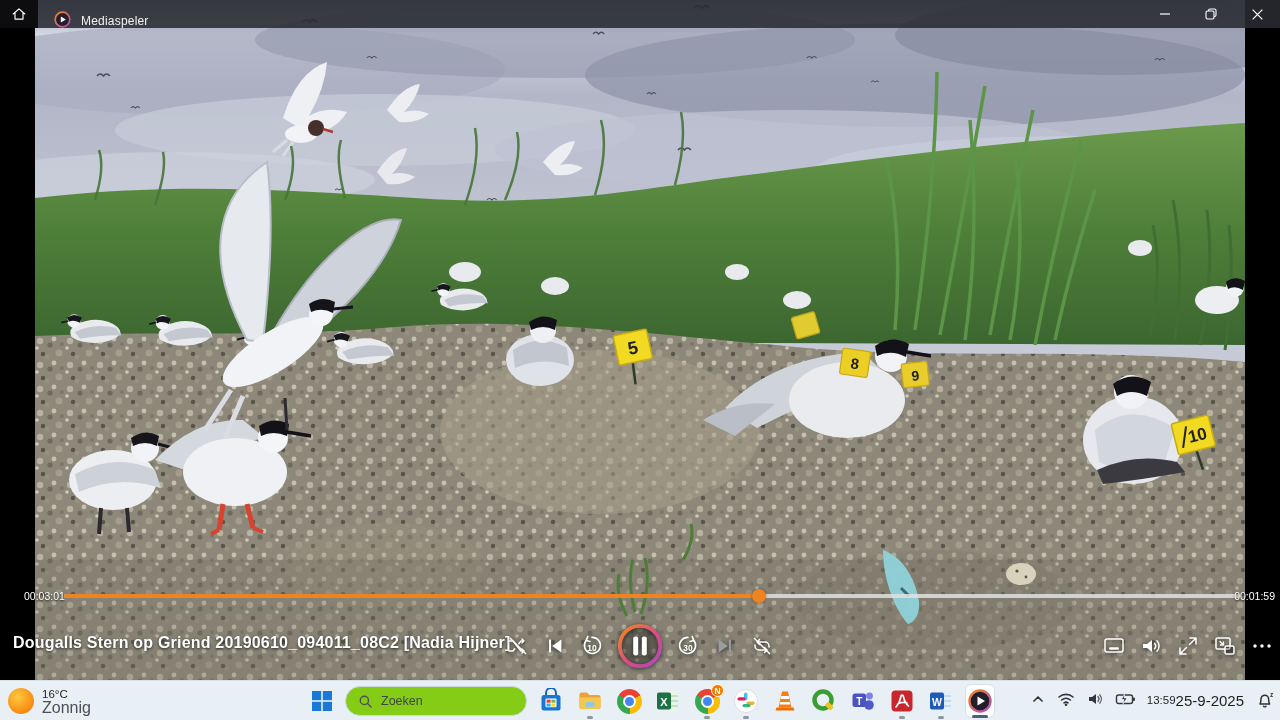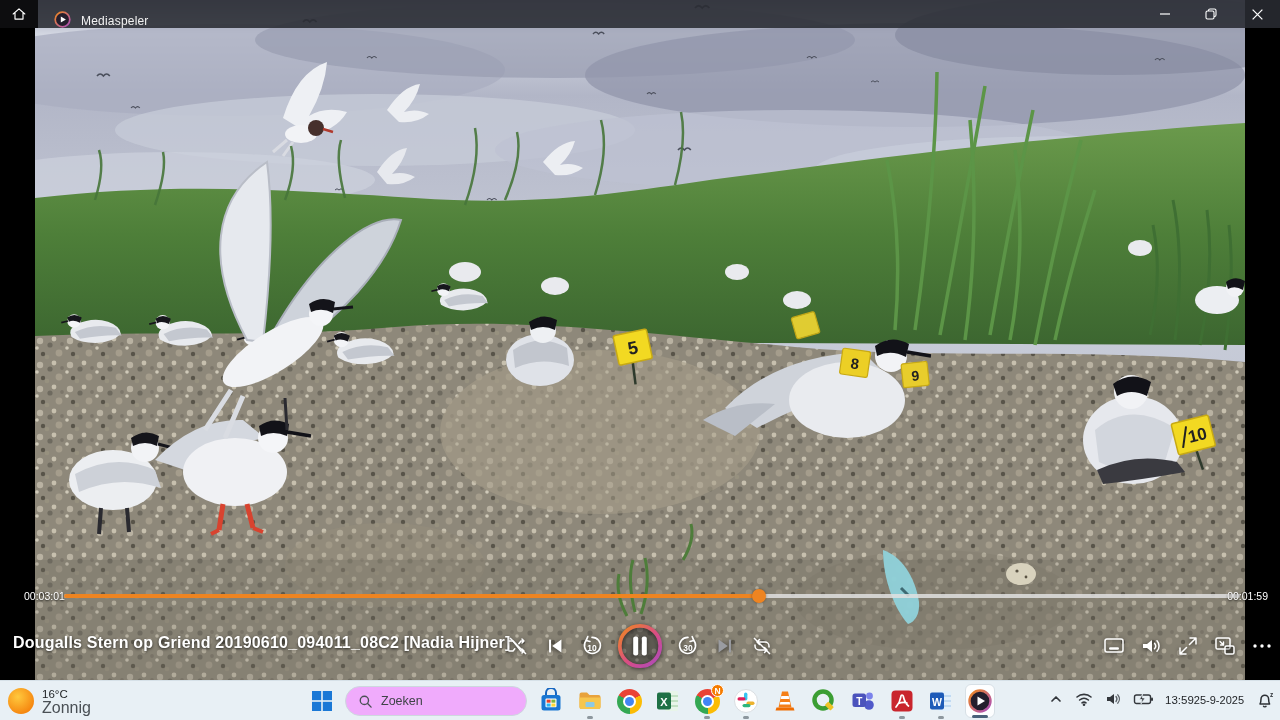--- a/index.html
+++ b/index.html
@@ -18,21 +18,21 @@
   .home-btn { width:38px; height:28px; background:#0d0d0f; display:flex; align-items:center; justify-content:center; }
   .tb-applogo { margin-left:16px; width:17px; height:17px; }
   .tb-title { margin-left:10px; color:#f2f2f2; font-size:12px; letter-spacing:.2px; }
   .win-btns { margin-left:auto; display:flex; height:28px; }
   .win-btn { width:46px; height:28px; display:flex; align-items:center; justify-content:center; color:#fff; }
 
   
   .timeline { position:absolute; left:0; right:0; top:586px; height:20px; z-index:25; }
   .time-label { position:absolute; top:4px; color:#fff; font-size:10.5px; text-shadow:0 1px 2px rgba(0,0,0,.8); }
   .time-left { left:24px; }
-  .time-right { right:12px; }
+  .time-right { right:5px; }
   .track { position:absolute; left:64px; right:40px; top:8px; height:4px; border-radius:2px;
            background:rgba(225,225,225,.85); }
   .played { position:absolute; left:0; top:0; height:4px; border-radius:2px; background:#EE8421; width:59%; }
   .handle { position:absolute; top:50%; left:59%; width:14px; height:14px; margin:-7px 0 0 -7px;
             border-radius:50%; background:#EE8421; box-shadow:0 0 3px rgba(0,0,0,.4); }
 
   
   .controlbar { position:absolute; left:0; right:0; top:616px; height:60px; z-index:25; }
   .media-title { position:absolute; left:13px; top:18px; color:#fff; font-size:16px; font-weight:700;
                  text-shadow:0 1px 3px rgba(0,0,0,.75); letter-spacing:.2px; }
@@ -46,40 +46,40 @@
   
   .taskbar { position:absolute; left:0; bottom:0; width:1280px; height:40px; background:#e8f0f5;
              border-top:1px solid #d6e1e8; z-index:40;padding-left:36px; }
   .weather { position:absolute; left:8px; top:0; height:40px; display:flex; align-items:center; gap:8px; }
   .sun { width:26px; height:26px; border-radius:50%; background:radial-gradient(circle at 38% 34%, #ffc93e, #f68a12 70%, #ef7800); }
   .weather-text { display:flex; flex-direction:column; line-height:13px; }
   .weather-temp { font-size:11.5px; color:#1c1f22; }
   .weather-cond { font-size:16px; color:#4a5055; }
   .tb-center { position:absolute; left:308px; top:0; height:40px; display:flex; align-items:center; gap:9px; }
   .start-btn { width:28px; height:28px; display:flex; align-items:center; justify-content:center; }
-  .search-pill { width:182px; height:30px; border-radius:15px; background:#f0abfc; border:1px solid #cdd8de;
+  .search-pill { width:182px; height:30px; border-radius:15px; background:#84cc16; border:1px solid #cdd8de;
                  display:flex; align-items:center; gap:8px; padding:0 12px; }
   .search-pill span { font-size:12.5px; color:#3e4347; }
   .tb-app { position:relative; width:30px; height:40px; display:flex; align-items:center; justify-content:center; }
   .tb-app .dash { position:absolute; bottom:2px; left:50%; transform:translateX(-50%);
                   width:6px; height:3px; border-radius:2px; background:#8d979e; }
   .tb-app.active-app { background:#fdfeff; border:1px solid #d7e0e6; border-radius:6px; height:34px; align-self:center; }
   .tb-app.active-app .dash { width:16px; background:#49617a; bottom:-1px; }
   .appicon { width:26px; height:26px; }
   .chrome-ball { width:25px; height:25px; border-radius:50%; position:relative;
     background:conic-gradient(from -60deg, #ea4335 0deg 120deg, #fbbc05 120deg 240deg, #34a853 240deg 360deg); }
   .chrome-ball::before { content:""; position:absolute; inset:6px; border-radius:50%; background:#fff; }
   .chrome-ball::after  { content:""; position:absolute; inset:8px; border-radius:50%; background:#4285f4; }
   .badge { position:absolute; top:3px; right:-2px; width:13px; height:13px; border-radius:50%;
            background:#f57c00; color:#fff; font-size:8.5px; font-weight:700; display:flex;
            align-items:center; justify-content:center; border:1px solid #fff; z-index:2; }
   .tb-right { position:absolute; right:6px; top:0; height:40px; display:flex; align-items:center; gap:11px; }
   .clock { display:flex; align-items:flex-end; line-height:13.5px; }
   .clock .t { font-size:11.5px; color:#1c1f22; }
-  .clock .d { font-size:11px; color:#1c1f22;text-align:right; }
+  .clock .d { font-size:15px; color:#1c1f22;text-align:right; }
 </style>
 </head>
 <body>
 
 <div class="screen">
 
   <div class="app">
 
     <div class="video-wrap">
       <svg width="1210" height="680" viewBox="0 0 1210 680">

